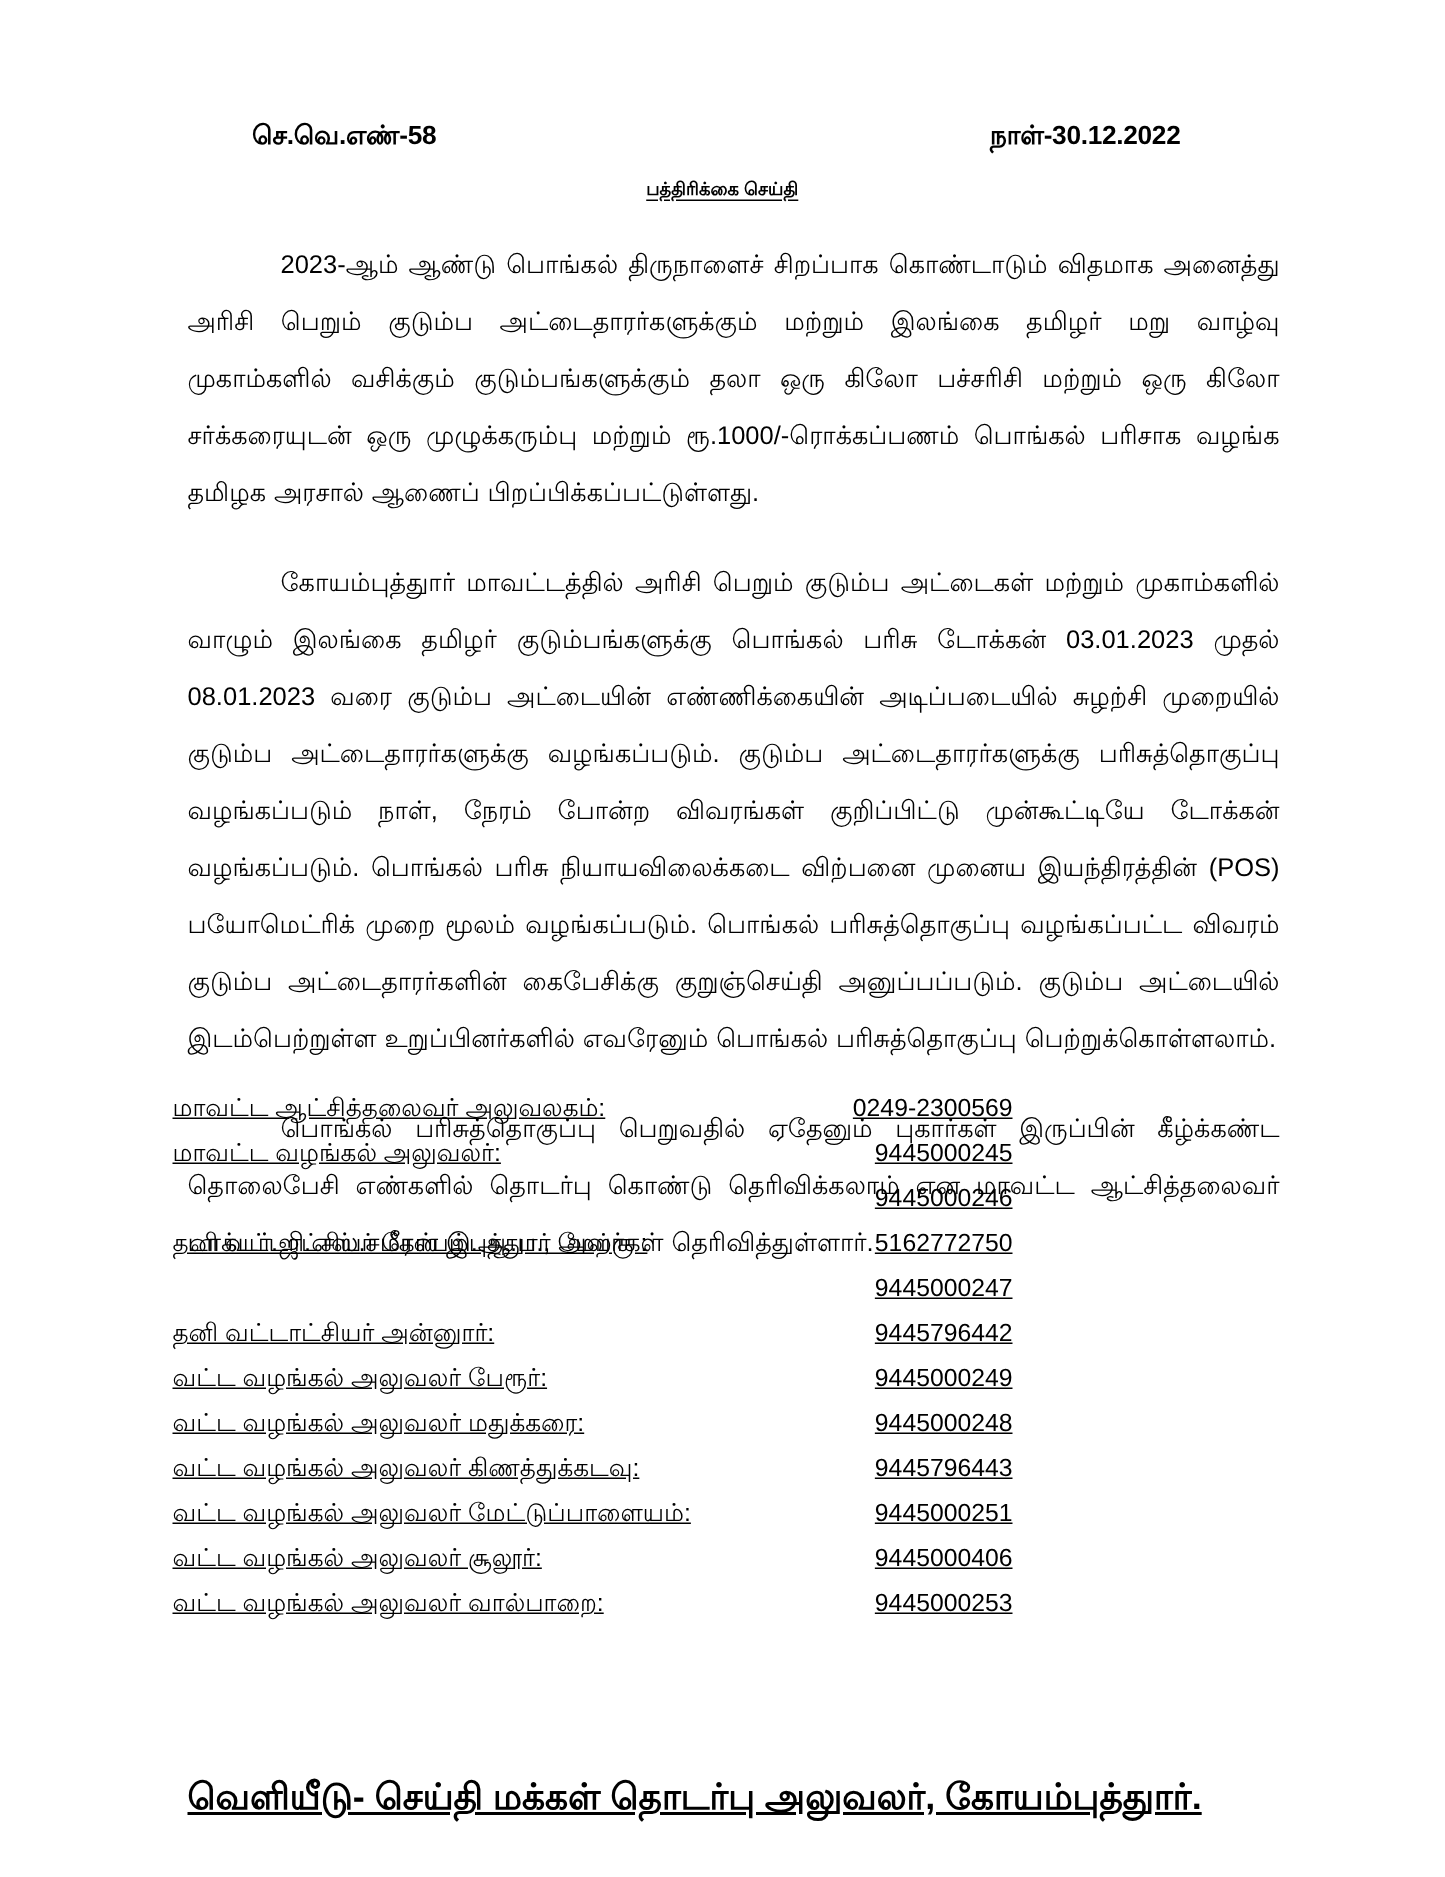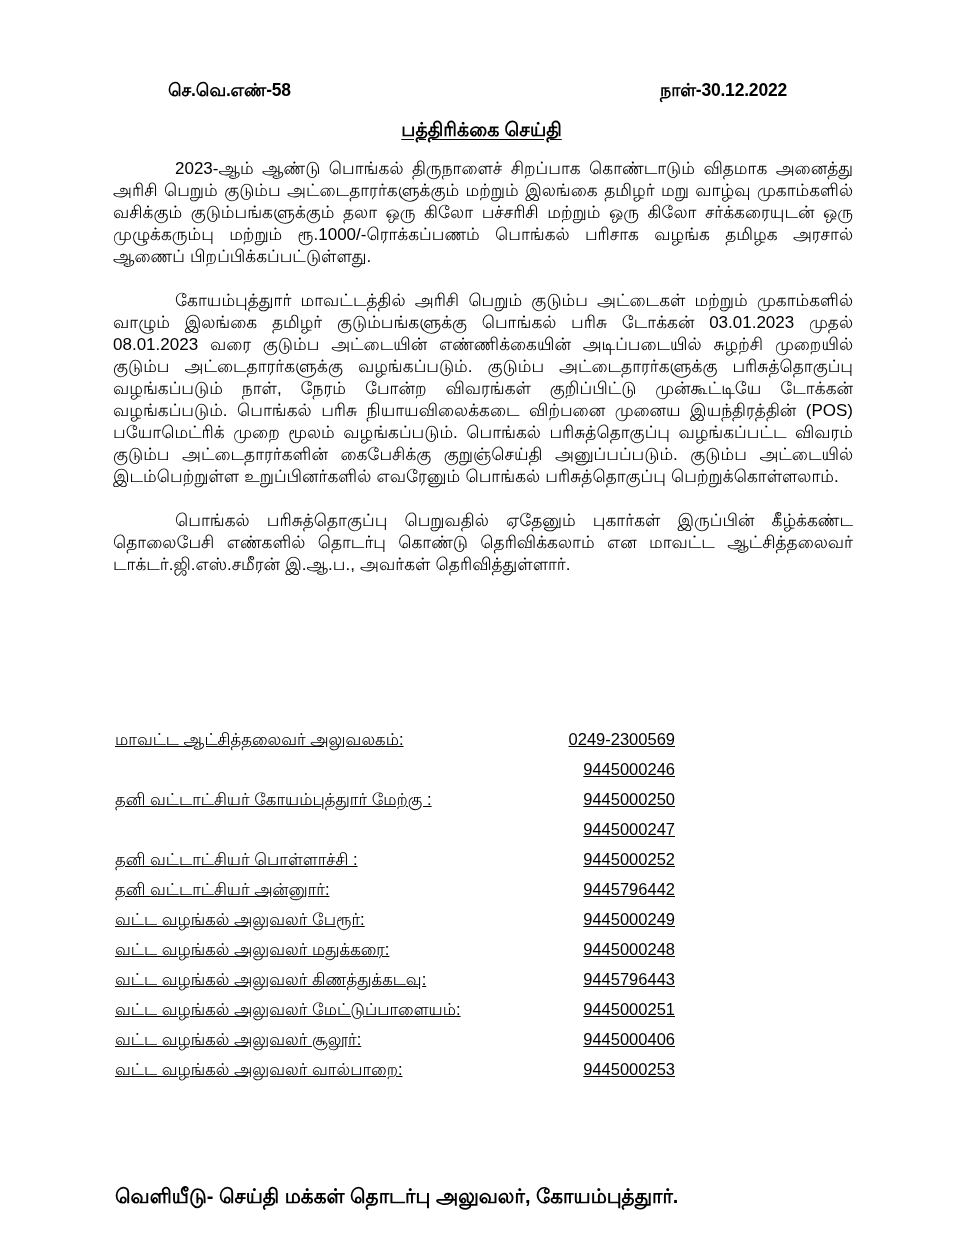--- a/index.html
+++ b/index.html
@@ -52,38 +52,38 @@
   }
 
   
   .doc-title {
     position: absolute;
     top: 119px;
     left: 0;
     width: 963px;
     text-align: center;
     font-weight: bold;
-    font-size: 19px;
+    font-size: 12px;
     text-decoration: underline;
     text-underline-offset: 3px;
   }
 
   
   .body-block {
     position: absolute;
     left: 113px;
     top: 158px;
     width: 740px;
   }
   p.para {
-    margin: 0 0 22px 0;
+    margin: 0 0 22px 12px;
     text-align: justify;
     text-justify: inter-word;
     font-size: 17px;
-    line-height: 22px;
+    line-height: 38px;
     text-indent: 62px;
     word-spacing: 0.5px;
   }
   p.para:last-child { margin-bottom: 0; }
 
   
   .contact-list {
     position: absolute;
     left: 115px;
     top: 730px;
@@ -106,25 +106,26 @@
   }
   .contact-number {
     flex: 0 0 auto;
     text-align: right;
     font-size: 16.5px;
   }
 
   
   .footer-line {
     position: absolute;
-    left: 115px;
+    left: 125px;
     top: 1185px;
     font-weight: bold;
-    font-size: 20px;
-    white-space: nowrap;
+    font-size: 24px;
+    white-space: nowrap;
+    text-decoration: underline;
   }
 </style>
 </head>
 <body>
 
 <div class="page">
 
   <div class="header-row">
     <span class="ref-no">செ.வெ.எண்-58</span>
     <span class="date-no">நாள்-30.12.2022</span>
@@ -138,38 +139,38 @@
     <p class="para">பொங்கல் பரிசுத்தொகுப்பு பெறுவதில் ஏதேனும் புகார்கள் இருப்பின் கீழ்க்கண்ட தொலைபேசி எண்களில் தொடர்பு கொண்டு தெரிவிக்கலாம் என மாவட்ட ஆட்சித்தலைவர் டாக்டர்.ஜி.எஸ்.சமீரன் இ.ஆ.ப., அவர்கள் தெரிவித்துள்ளார்.</p>
   </div>
 
   <div class="contact-list" id="contact-list">
       <div class="contact-row">
         <span class="contact-label">மாவட்ட ஆட்சித்தலைவர் அலுவலகம்:</span>
         <span class="contact-spacer"></span>
         <span class="contact-number">0249-2300569</span>
       </div>
       <div class="contact-row">
+        <span class="contact-label">மாவட்ட வழங்கல் அலுவலர்:</span>
+        <span class="contact-spacer"></span>
+        <span class="contact-number">9445000245</span>
+      </div>
+      <div class="contact-row">
         <span class="contact-spacer"></span>
         <span class="contact-number">9445000246</span>
       </div>
       <div class="contact-row">
         <span class="contact-label">தனி வட்டாட்சியர் கோயம்புத்துார் மேற்கு :</span>
         <span class="contact-spacer"></span>
-        <span class="contact-number">9445000250</span>
+        <span class="contact-number">5162772750</span>
       </div>
       <div class="contact-row">
         <span class="contact-spacer"></span>
         <span class="contact-number">9445000247</span>
       </div>
       <div class="contact-row">
-        <span class="contact-label">தனி வட்டாட்சியர் பொள்ளாச்சி :</span>
-        <span class="contact-spacer"></span>
-        <span class="contact-number">9445000252</span>
-      </div>
-      <div class="contact-row">
         <span class="contact-label">தனி வட்டாட்சியர் அன்னுார்:</span>
         <span class="contact-spacer"></span>
         <span class="contact-number">9445796442</span>
       </div>
       <div class="contact-row">
         <span class="contact-label">வட்ட வழங்கல் அலுவலர் பேரூர்:</span>
         <span class="contact-spacer"></span>
         <span class="contact-number">9445000249</span>
       </div>
       <div class="contact-row">

